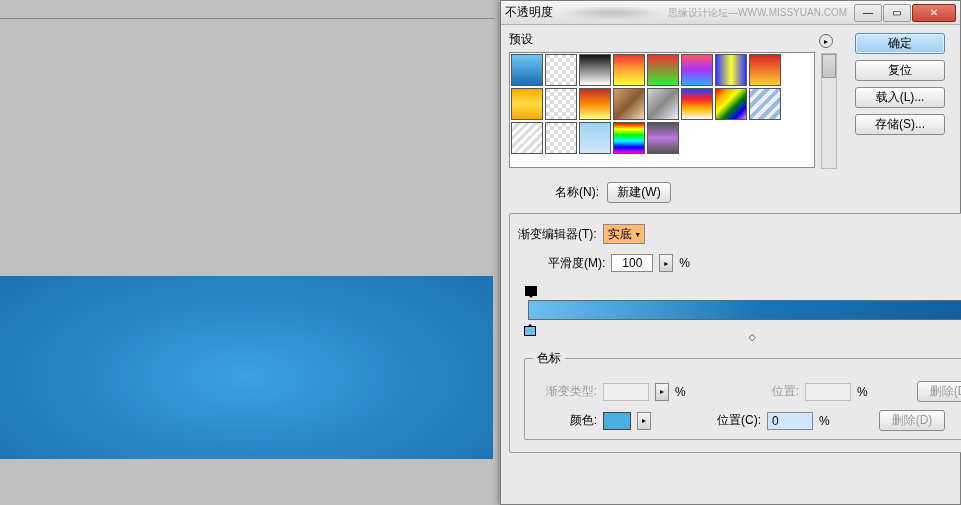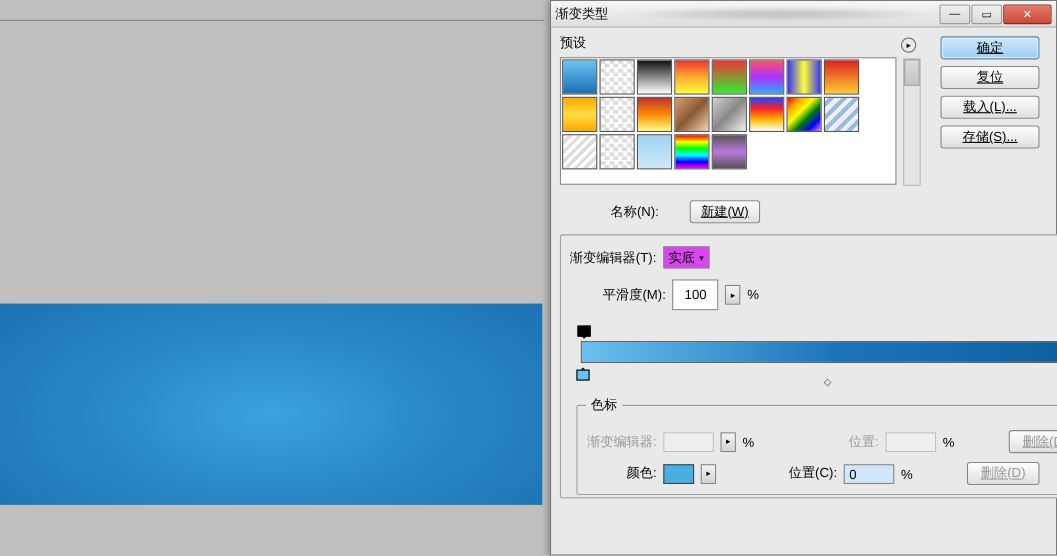--- a/index.html
+++ b/index.html
@@ -24,35 +24,35 @@
 .presets-wrap { display: flex; }
 .presets-box { position: relative; width: 324px; }
 .presets-head { display:flex; justify-content: space-between; align-items: flex-end; margin-bottom: 4px; }
 .menu-arrow { width:14px; height:14px; border:1px solid #666; border-radius:50%; display:flex; align-items:center; justify-content:center; font-size:8px; }
 .preset-grid { width: 306px; height: 116px; background:#fff; border:1px solid #888; overflow: hidden; display:flex; flex-wrap:wrap; align-content:flex-start; }
 .swatch { width: 32px; height: 32px; border: 1px solid #555; margin: 1px; }
 .scrollbar { position:absolute; right:-4px; top:22px; width:16px; height:116px; background:#e4e4e4; border:1px solid #bbb; }
 .scrollbar .thumb { position:absolute; top:0; left:0; right:0; height:24px; background:linear-gradient(#dcdcdc,#c4c4c4); border:1px solid #999; }
 
 .side-btns { margin-left: 22px; display:flex; flex-direction:column; gap:6px; padding-top: 2px; }
-.btn { width: 90px; height: 21px; background: linear-gradient(#fdfdfd,#e0e0e0); border: 1px solid #8a8a8a; border-radius: 3px; display:flex; align-items:center; justify-content:center; white-space:nowrap;text-decoration:underline; }
+.btn { width: 90px; height: 21px; background: linear-gradient(#fdfdfd,#e0e0e0); border: 1px solid #8a8a8a; border-radius: 3px; display:flex; align-items:center; justify-content:center; white-space:nowrap; }
 .btn.primary { background: linear-gradient(#cde8fb,#9fcdf0); border-color:#5a8ab8; box-shadow: inset 0 0 0 1px #e8f4ff; }
 .btn.disabled { color:#9a9a9a; }
 
-.name-row { display:flex; align-items:center; margin: 14px 0 10px; gap:22px; }
+.name-row { display:flex; align-items:center; margin: 14px 0 10px; gap:2px; }
 .name-row span:first-child { width: 90px; text-align:right; }
 .text-input { flex:1; height:20px; border:1px solid #9a9a9a; background:#fff; padding:2px 6px; }
 .name-row .btn { width: 64px; margin-left: 6px; }
 
 .grad-fieldset { height: 240px; position: relative; }
 .type-row { display:flex; align-items:center; gap:6px; margin: 2px 0 10px; }
-.select-like { display:inline-flex; align-items:center; background:#d946ef; border:1px solid #888; height:20px; padding:0 4px; }
+.select-like { display:inline-flex; align-items:center; background:#fdba74; border:1px solid #888; height:20px; padding:0 4px; }
 .select-like .arrow { margin-left:4px; font-size:8px; }
 .smooth-row { display:flex; align-items:center; gap:6px; margin-left: 30px; margin-bottom: 14px; }
-.spin { width:42px; height:28px; background:#fff; border:1px solid #888; text-align:center; }
+.spin { width:42px; height:18px; background:#fff; border:1px solid #888; text-align:center; }
 .mini-arrow { width:14px; height:18px; background:linear-gradient(#f4f4f4,#d4d4d4); border:1px solid #888; display:flex; align-items:center; justify-content:center; font-size:8px; }
 
 .grad-track { position:relative; height: 46px; margin:0 10px; }
 .track-bar { position:absolute; left:0; right:0; top:14px; height:20px; background: linear-gradient(to right, #6bc0ef, #1a75b8, #0f5e9e); border:1px solid #666; }
 .op-stop { position:absolute; top:0; width:12px; height:12px; }
 .op-stop::before { content:""; position:absolute; left:1px; top:0; width:10px; height:8px; background:#000; border:1px solid #000; }
 .op-stop::after { content:""; position:absolute; left:3px; top:8px; border:4px solid transparent; border-top-color:#000; }
 .op-stop.left { left:-4px; }
 .col-stop { position:absolute; bottom:-2px; width:12px; height:14px; }
 .col-stop .tip { position:absolute; left:2px; top:0; border:4px solid transparent; border-bottom-color:#000; }
@@ -78,22 +78,23 @@
 </style>
 </head>
 <body>
 
 <div class="workarea">
   <div class="canvas"></div>
 </div>
 
 <div class="dialog">
   <div class="titlebar">
-    <span class="title">渐变类型</span>
+    <span class="title">不透明度</span>
     <div class="smudge"></div>
+    <span class="watermark">思缘设计论坛—WWW.MISSYUAN.COM</span>
     <div class="winbtns">
       <div class="winbtn">—</div>
       <div class="winbtn">▭</div>
       <div class="winbtn close">✕</div>
     </div>
   </div>
 
   <div class="dialog-body">
     <div class="presets-wrap">
       <div class="presets-box">
@@ -165,21 +166,21 @@
             <div class="body"></div>
           </div>
 
         <div class="mid">◇</div>
       </div>
 
       <fieldset class="stops">
         <legend>色标</legend>
         <div class="stops-rows">
           <div class="row">
-            <span class="lbl disabled">渐变编辑器:</span>
+            <span class="lbl disabled">渐变类型:</span>
             <input class="small-input disabled" style="">
             <div class="mini-arrow">▸</div>
             <span class="pct">%</span>
             <span class="spacer"></span>
             <span class="lbl disabled">位置:</span>
             <input class="small-input disabled" style="">
             <span class="pct">%</span>
             <span class="spacer"></span>
             <div class="btn disabled" style="width:66px">删除(D)</div>
           </div>

